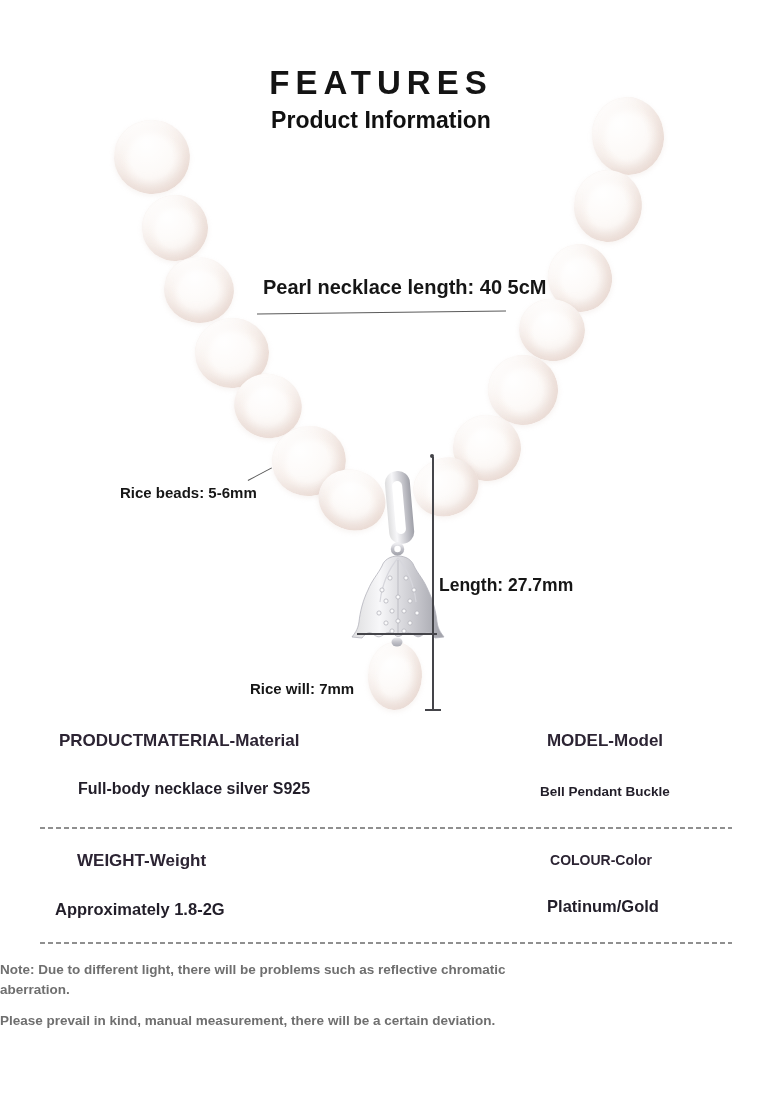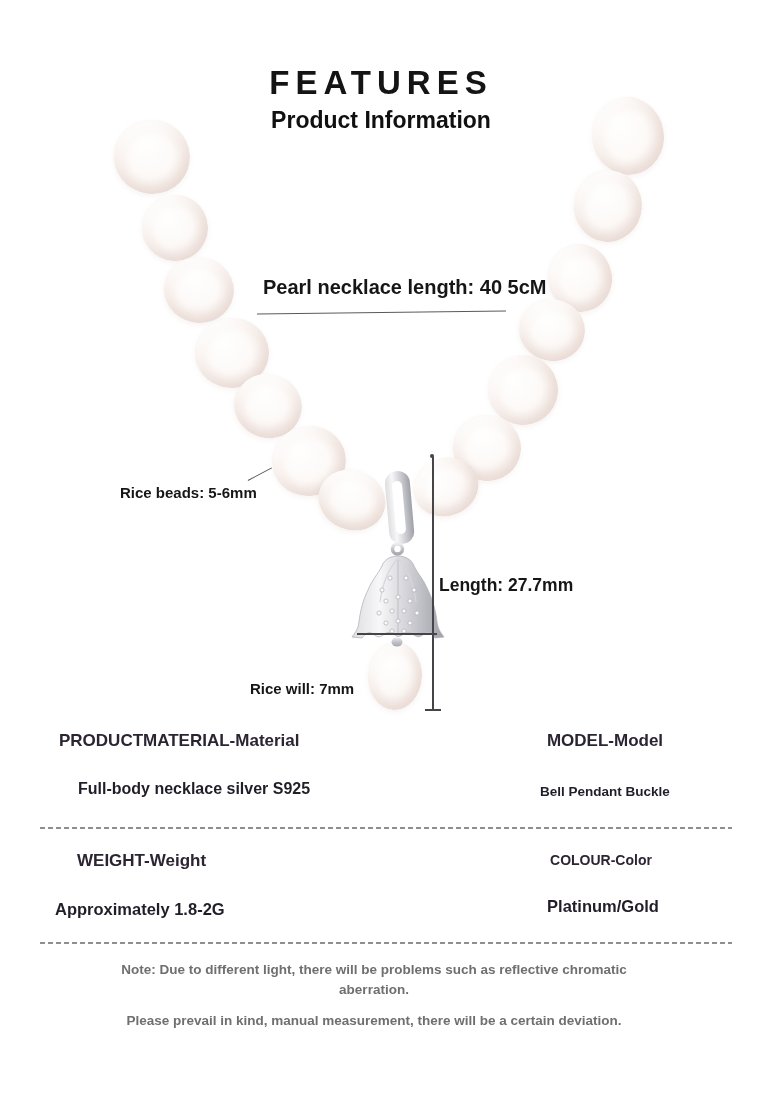--- a/index.html
+++ b/index.html
@@ -22,22 +22,22 @@
   .ann{position:absolute;font-weight:bold;color:#161616;white-space:nowrap;}
   .ln{position:absolute;background:#5a5a5a;}
   .measure{position:absolute;background:#444449;}
   .dot{position:absolute;width:4px;height:4px;border-radius:50%;background:#444449;}
   
   .spec{position:absolute;font-weight:bold;white-space:nowrap;color:#2c2433;}
   .spec.value{color:#221e29;}
   .col-right{width:250px;text-align:center;}
   .dash{position:absolute;left:40px;width:692px;height:2px;
         background:repeating-linear-gradient(90deg,#8f8f8f 0 5px,transparent 5px 8px);}
-  .note{position:absolute;left:0;width:666px;text-align:center;font-weight:bold;
-        color:#6f6f6f;font-size:13.5px;line-height:1.45;padding-left:41px;}
+  .note{position:absolute;left:0;width:666px;font-weight:bold;
+        color:#6f6f6f;font-size:13.5px;line-height:1.45;}
   .note .inner{display:inline-block;max-width:552px;}
   .pendant-svg{position:absolute;left:345px;top:440px;}
 </style>
 </head>
 <body>
 
 <div class="page">
 
   <div class="title">FEATURES</div>
   <div class="subtitle">Product Information</div>

